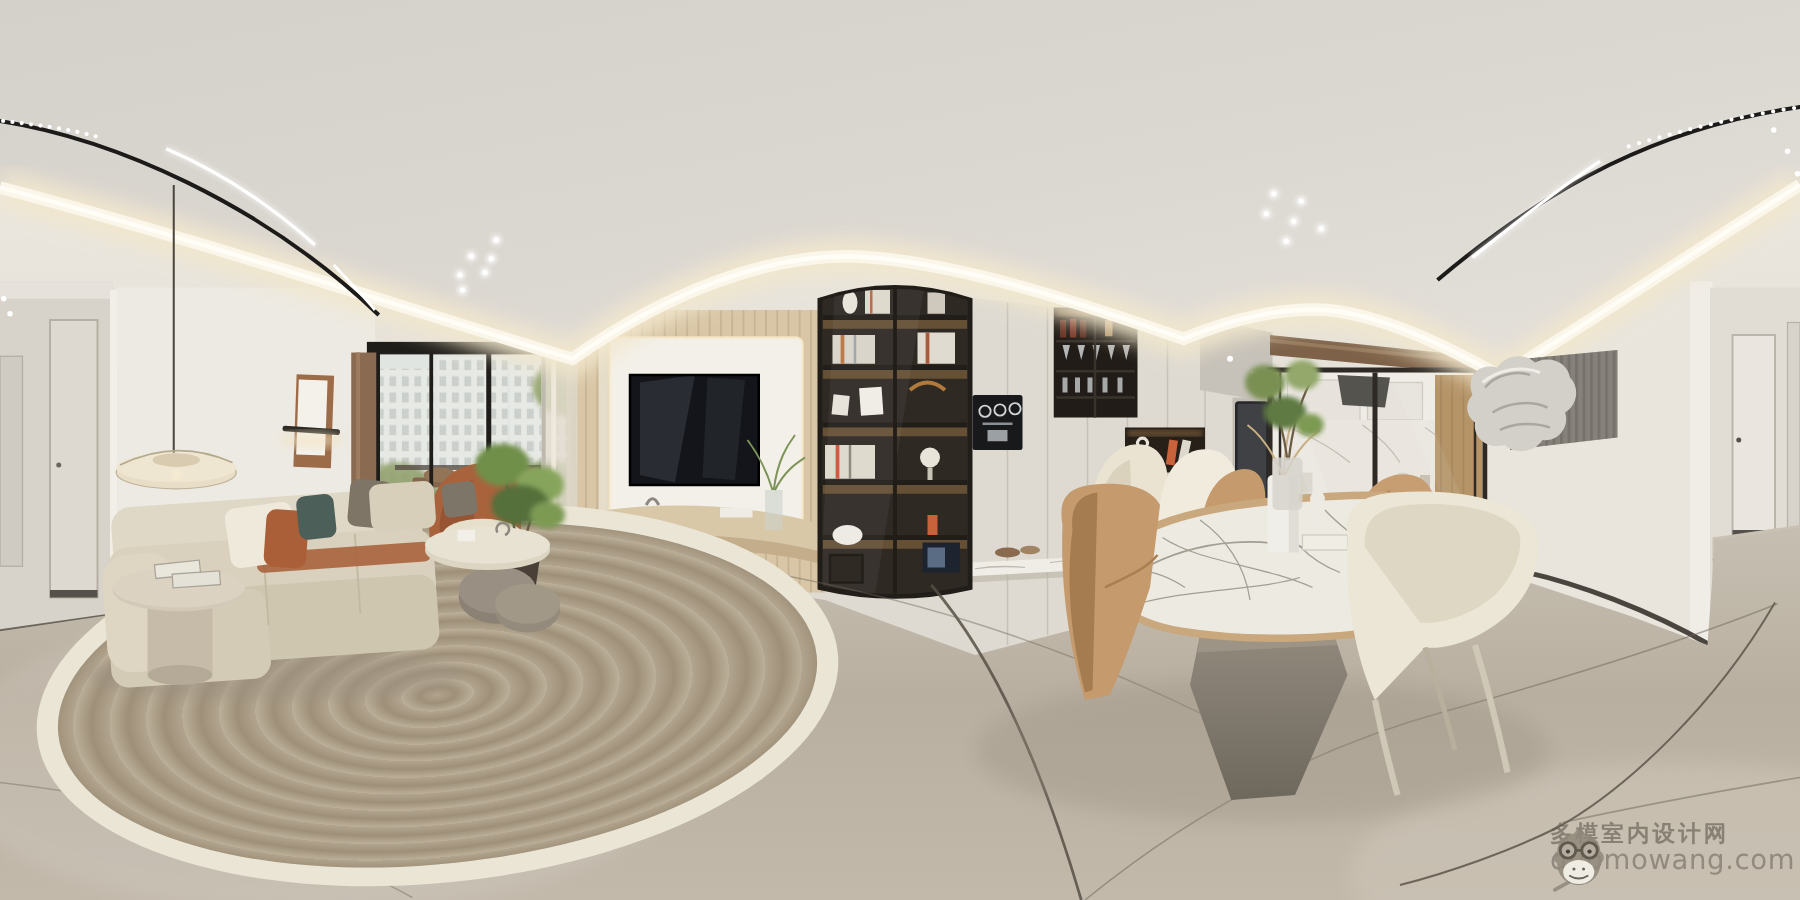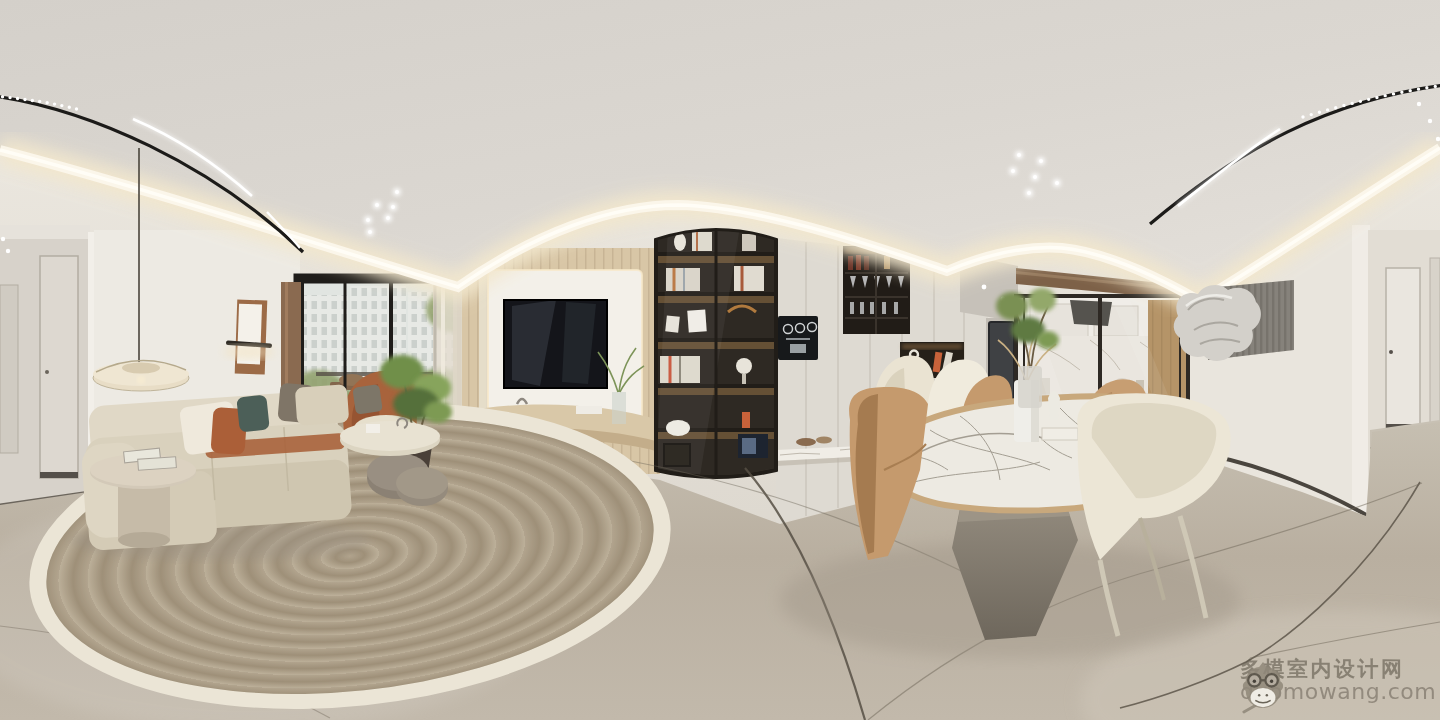--- a/index.html
+++ b/index.html
@@ -1,21 +1,21 @@
 <!DOCTYPE html>
 <html><head>
 <meta charset="utf-8">
 <style>
   html,body{margin:0;padding:0;background:#c7c0b4;}
   .stage{position:relative;width:1440px;height:720px;overflow:hidden;
          font-family:"DejaVu Sans","Liberation Sans",sans-serif;background:#dcd8d1;}
   .stage svg{position:absolute;left:0;top:0;}
   .watermark{position:absolute;left:1240px;top:659px;display:flex;align-items:center;gap:9px;}
   .wm-text{display:flex;flex-direction:column;line-height:1.0;}
-  .wm-cn{font-size:21px;font-weight:600;letter-spacing:2.5px;color:rgba(97,90,78,0.62);}
+  .wm-cn{font-size:18px;font-weight:600;letter-spacing:2.5px;color:rgba(97,90,78,0.62);}
   .wm-en{font-size:22px;font-weight:400;letter-spacing:0.5px;color:rgba(97,90,78,0.52);margin-top:1px;}
 </style>
 </head>
 <body>
 
 <div class="stage">
 <svg width="1440" height="720" viewBox="0 0 1440 720">
   <defs>
     <linearGradient id="ceilG" x1="0" y1="0" x2="0.9" y2="1">
       <stop offset="0" stop-color="#d4d0ca"></stop>

